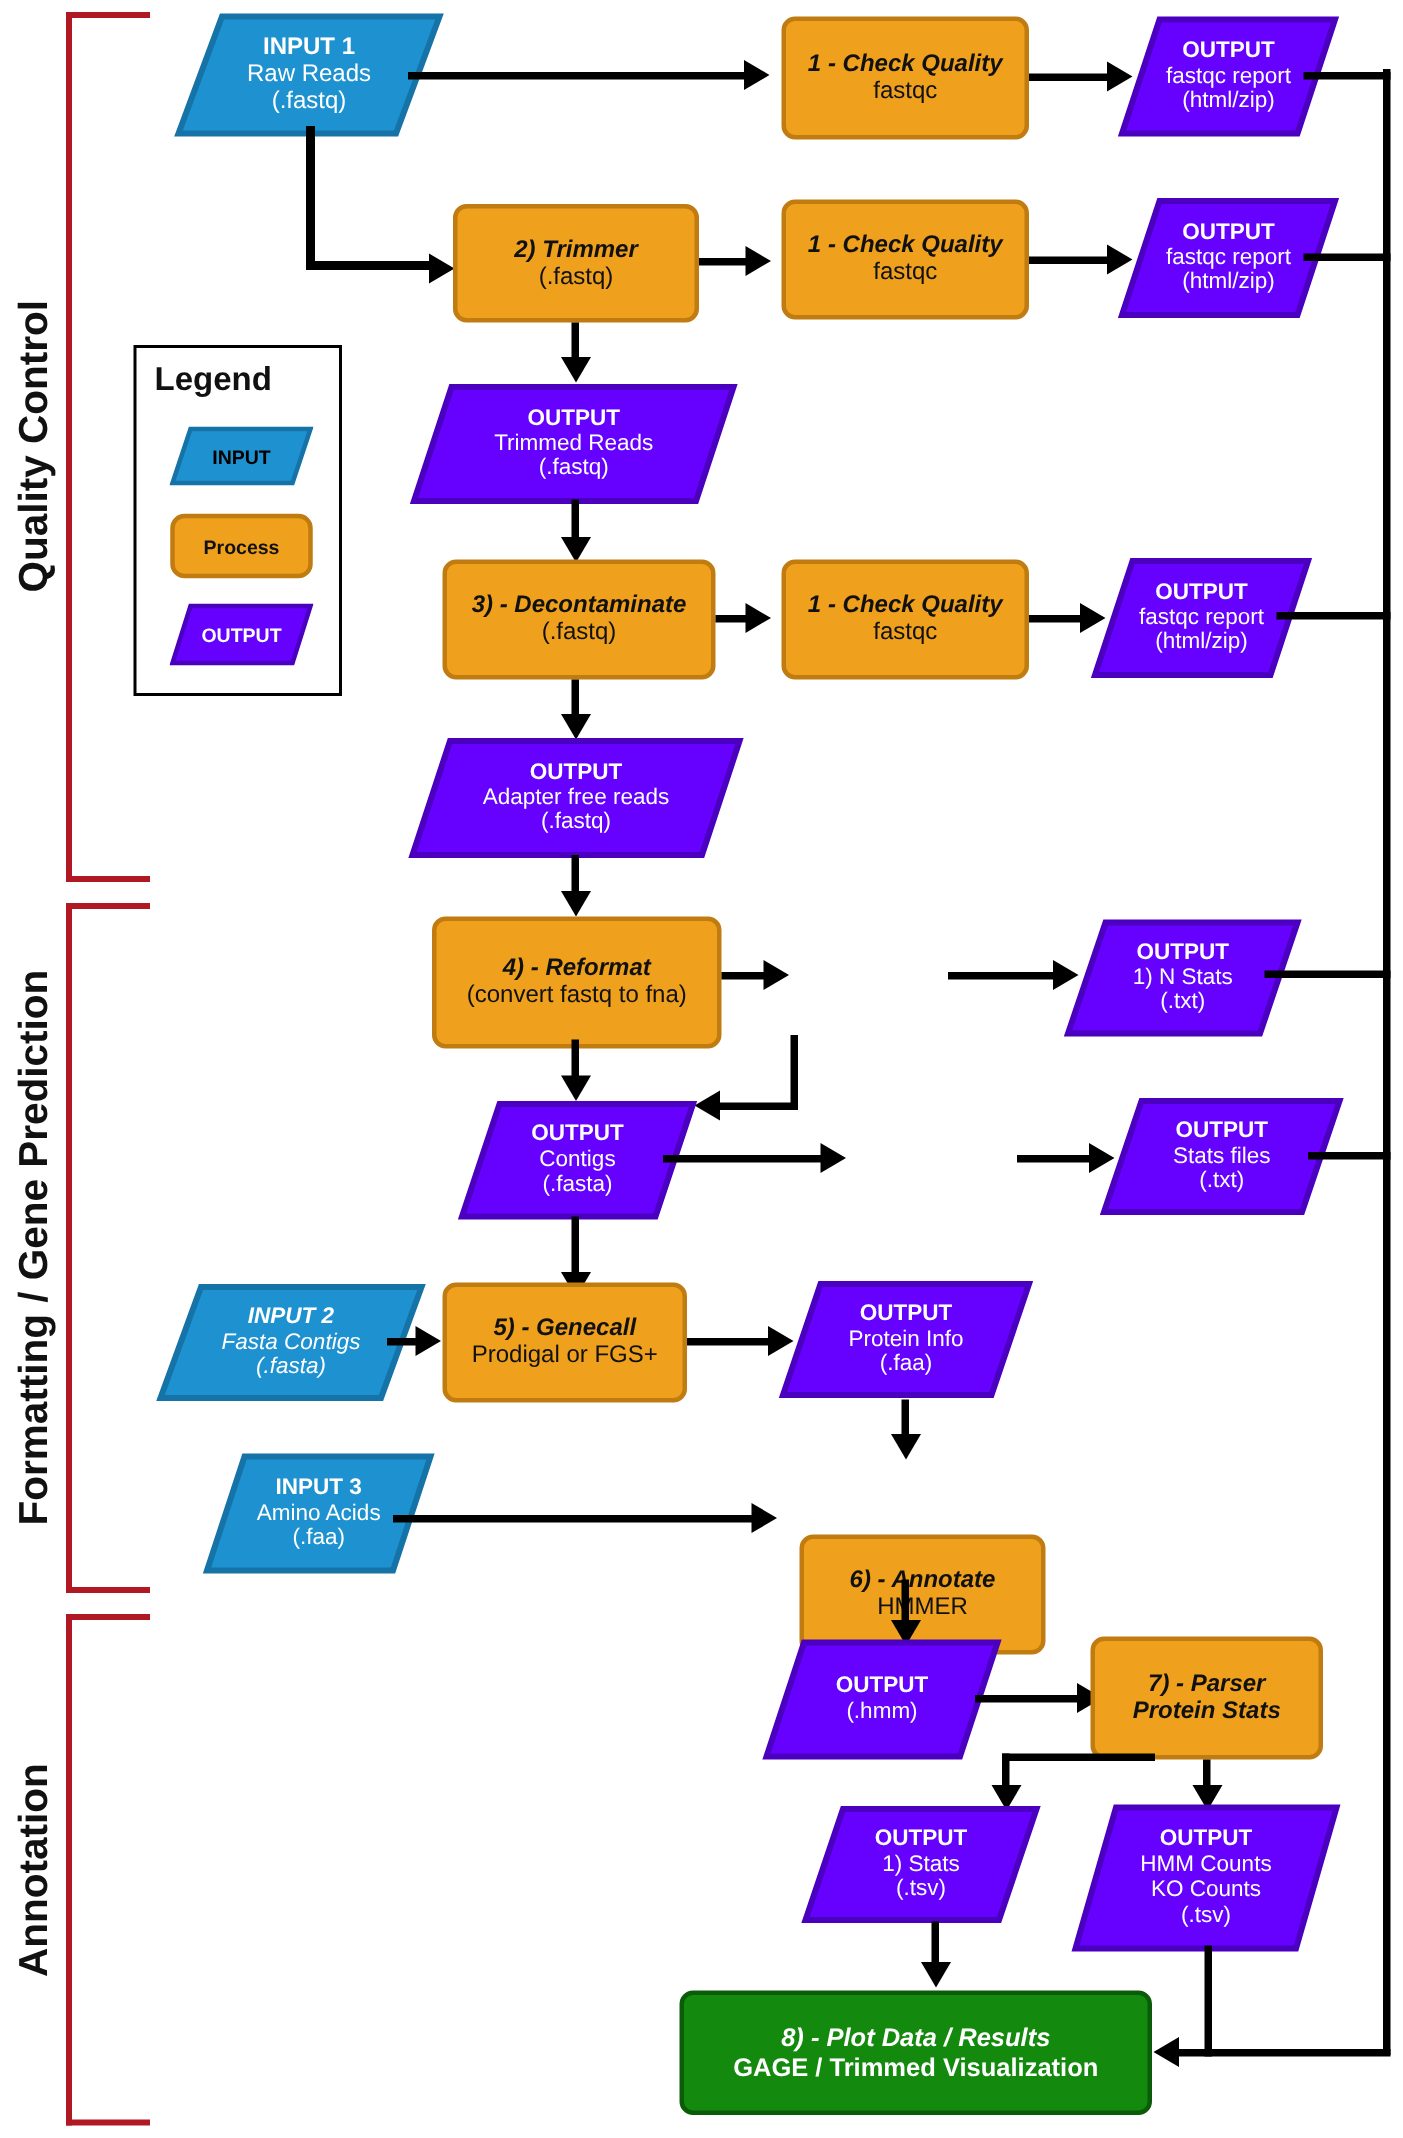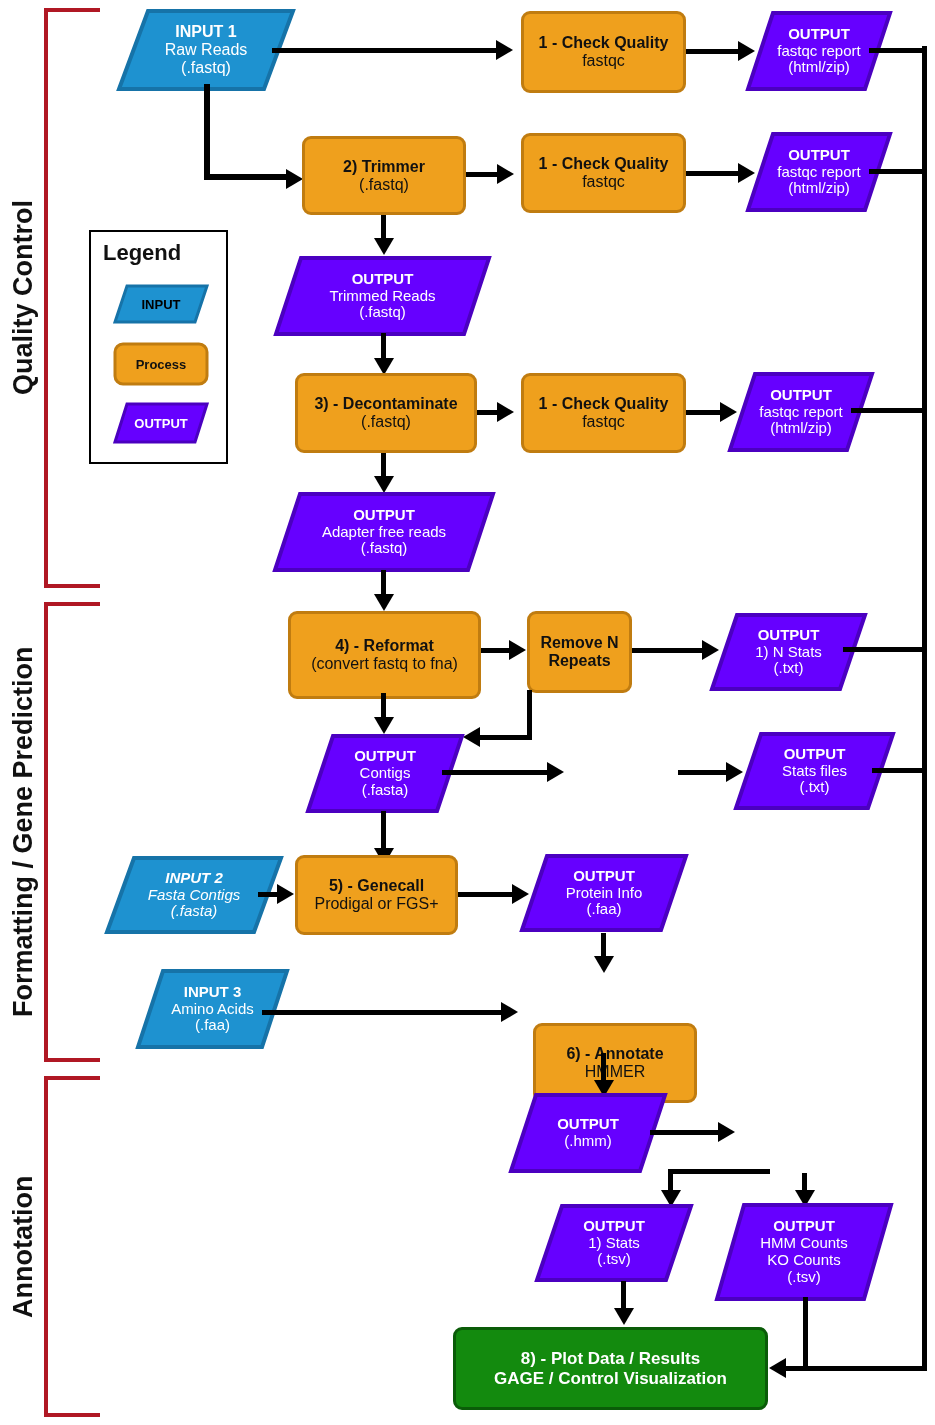--- a/index.html
+++ b/index.html
@@ -11,21 +11,21 @@
   .bracket-label{
     position:absolute;font-weight:bold;color:#111;
     writing-mode:vertical-rl;transform:rotate(180deg);
     white-space:nowrap;text-align:center;
     display:flex;align-items:center;justify-content:center;
   }
 
   
   .node{position:absolute;box-sizing:border-box;display:flex;flex-direction:column;
         align-items:center;justify-content:center;text-align:center;line-height:1.12;}
-  .node .l1{font-weight:bold;}
+  .node .l1{font-weight:bold;font-style:italic;}
   .node .l2,.node .l3{font-weight:normal;}
 
   .process{background:#efa01d;border:3px solid #c07c10;border-radius:9px;color:#111111;}
   .process .l1{font-weight:bold;}
   .process .l2{font-weight:normal;}
 
   .green{background:#138a0e;border:3px solid #0a5c08;border-radius:9px;color:#ffffff;}
   .green .l1,.green .l2{font-weight:bold;}
 
   .para-wrap{position:absolute;}
@@ -222,24 +222,20 @@
   <div class="arrow-d" style="left:374px;top:594px;"></div>
 
   <div class="node process" style="left:288px;top:611px;width:193px;height:88px;font-size:16px;">
     <span class="l1">4) - Reformat</span>
     <span class="l2">(convert fastq to fna)</span>
   </div>
 
   <div class="conn hline" style="left:481px;top:648px;width:32px;"></div>
   <div class="arrow-r" style="left:509px;top:640px;"></div>
 
-  <div class="node process" style="left:527px;top:611px;width:105px;height:82px;font-size:16px;">
-    <span class="l1">Remove N</span>
-    <span class="l1">Repeats</span>
-  </div>
 
   <div class="conn hline" style="left:632px;top:648px;width:72px;"></div>
   <div class="arrow-r" style="left:702px;top:640px;"></div>
 
   <div class="para-wrap" style="left:709px;top:612px;width:159px;height:80px;">
     <svg class="para" width="159" height="80" viewBox="0 0 159 80">
       <polygon points="28,3 156,3 131,77 3,77" fill="#6600ff" stroke="#4b00c0" stroke-width="4"></polygon>
     </svg>
     <div class="para-text" style="font-size:15px;">
       <span class="l1">OUTPUT</span>
@@ -353,20 +349,24 @@
     </svg>
     <div class="para-text" style="font-size:15px;">
       <span class="l1">OUTPUT</span>
       <span class="l2">(.hmm)</span>
     </div>
   </div>
 
   <div class="conn hline" style="left:650px;top:1130px;width:72px;"></div>
   <div class="arrow-r" style="left:718px;top:1122px;"></div>
 
+  <div class="node process" style="left:727px;top:1091px;width:155px;height:82px;font-size:16px;">
+    <span class="l1">7) - Parser</span>
+    <span class="l1">Protein Stats</span>
+  </div>
 
   <div class="conn hline" style="left:668px;top:1169px;width:102px;"></div>
   <div class="conn vline" style="left:668px;top:1169px;height:26px;"></div>
   <div class="arrow-d" style="left:661px;top:1190px;"></div>
 
   <div class="conn vline" style="left:802px;top:1173px;height:22px;"></div>
   <div class="arrow-d" style="left:795px;top:1190px;"></div>
 
   <div class="para-wrap" style="left:534px;top:1203px;width:160px;height:80px;">
     <svg class="para" width="160" height="80" viewBox="0 0 160 80">
@@ -395,16 +395,16 @@
   <div class="arrow-d" style="left:614px;top:1308px;"></div>
 
   <div class="conn vline" style="left:803px;top:1297px;height:74px;"></div>
   <div class="conn hline" style="left:786px;top:1366px;width:141px;"></div>
   <div class="arrow-l" style="left:769px;top:1358px;"></div>
 
   <div class="conn vline" style="left:922px;top:46px;height:1324px;"></div>
 
   <div class="node green" style="left:453px;top:1327px;width:315px;height:83px;font-size:17px;">
     <span class="l1">8) - Plot Data / Results</span>
-    <span class="l2">GAGE / Control Visualization</span>
+    <span class="l2">GAGE / Trimmed Visualization</span>
   </div>
 
 </div>
 
 </body></html>

